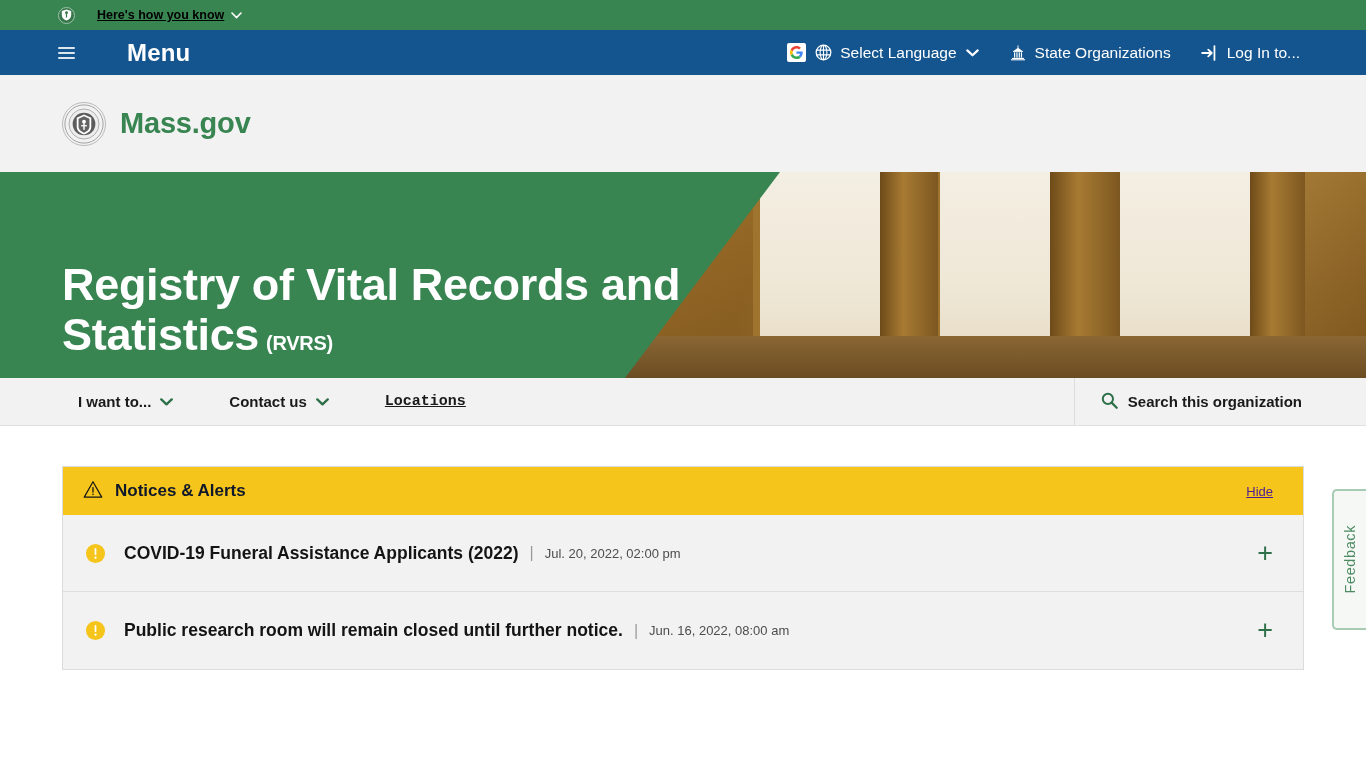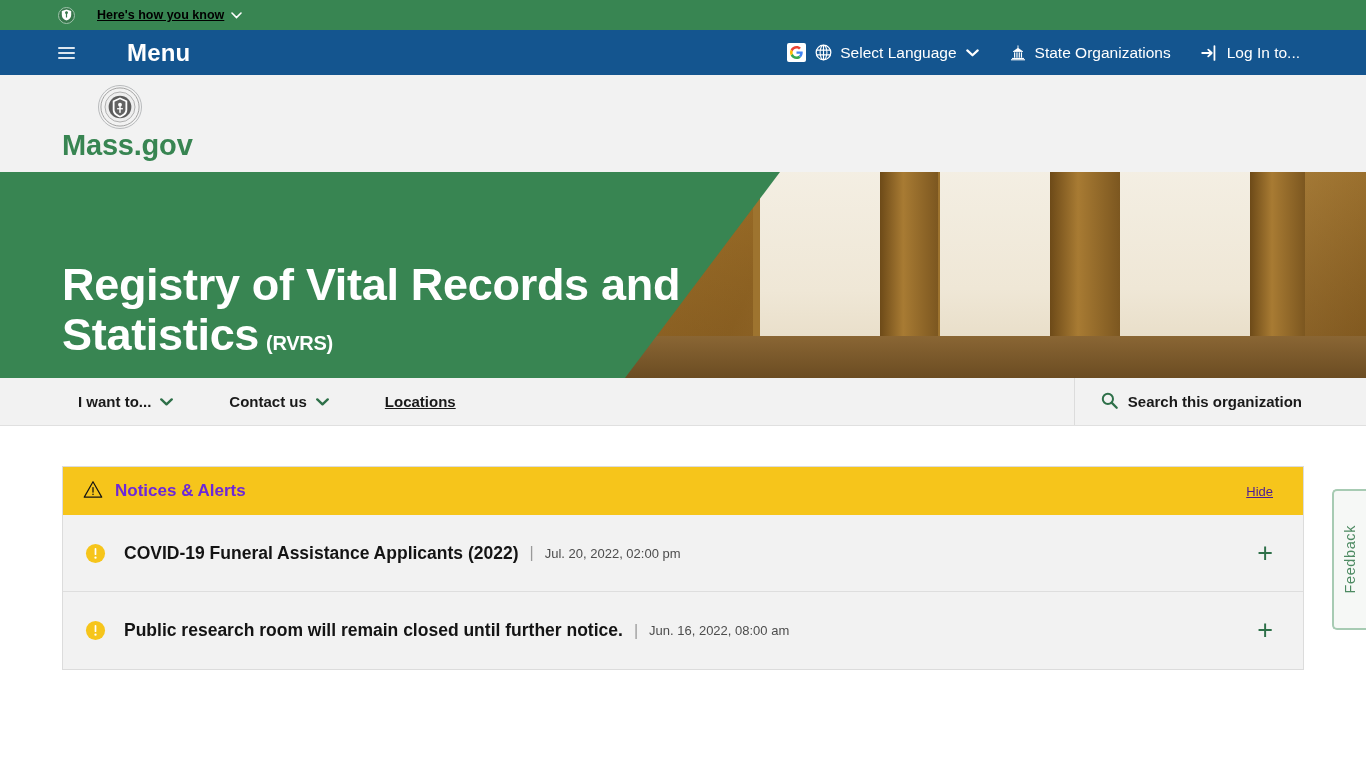--- a/index.html
+++ b/index.html
@@ -106,21 +106,20 @@
     background: #f2f2f2;
     display: flex;
     align-items: center;
     position: relative;
   }
   .brand {
     display: flex;
     align-items: center;
     padding-left: 62px;
     cursor: pointer;
-    flex-direction: column;
   }
   .seal-big {
     width: 44px; height: 44px;
     border-radius: 50%;
     background: #f2f2f2;
     border: 1px solid #b9bbbd;
     display: flex; align-items: center; justify-content: center;
     margin-right: 14px;
     flex: none;
   }
@@ -261,21 +260,21 @@
     font-size: 15px;
     font-weight: bold;
     color: #1a1a1a;
     cursor: pointer;
     display: flex;
     align-items: center;
     margin-right: 56px;
     white-space: nowrap;
   }
   .orgnav-item .chev { color: #2e7049; margin-left: 9px; font-size: 12px; }
-  .orgnav-item.link { text-decoration: underline; margin-right: 4px; }
+  .orgnav-item.link { text-decoration: underline; margin-right: 4px; font-family: Liberation Mono, monospace; }
   .orgnav-search {
     margin-left: auto;
     display: flex;
     align-items: center;
     gap: 10px;
     height: 100%;
     padding: 0 64px 0 26px;
     border-left: 1px solid #dcdcdc;
     font-size: 15px;
     font-weight: bold;
@@ -290,21 +289,21 @@
   .alerts-head {
     background: #f6c51b;
     height: 48px;
     display: flex;
     align-items: center;
     padding: 0 30px 0 20px;
   }
   .alerts-head-title {
     font-size: 17px;
     font-weight: bold;
-    color: #6d28d9;
+    color: #0f172a;
     margin-left: 12px;
   }
   .alerts-hide {
     margin-left: auto;
     font-size: 13px;
     color: #4c1d95;
     text-decoration: underline;
     cursor: pointer;
     font-weight: normal;
   }

